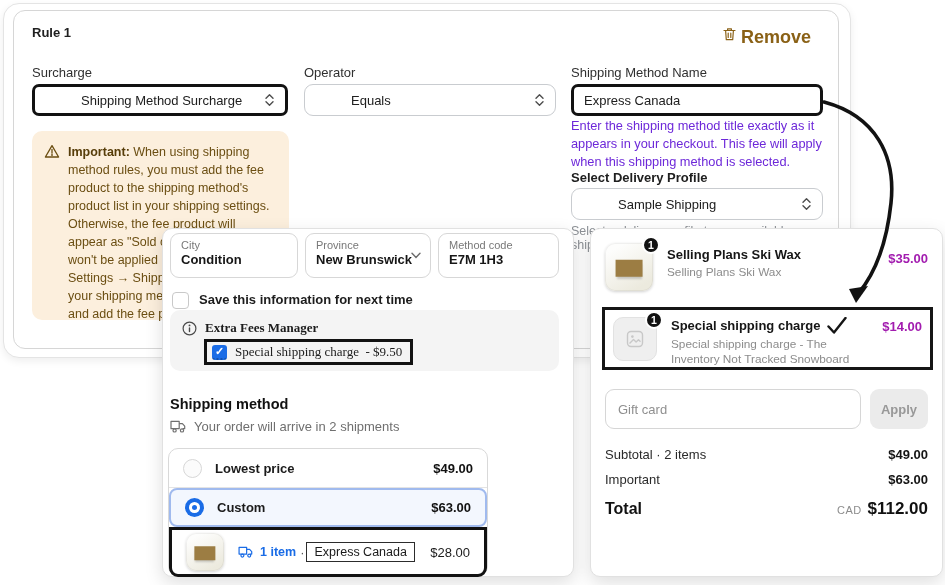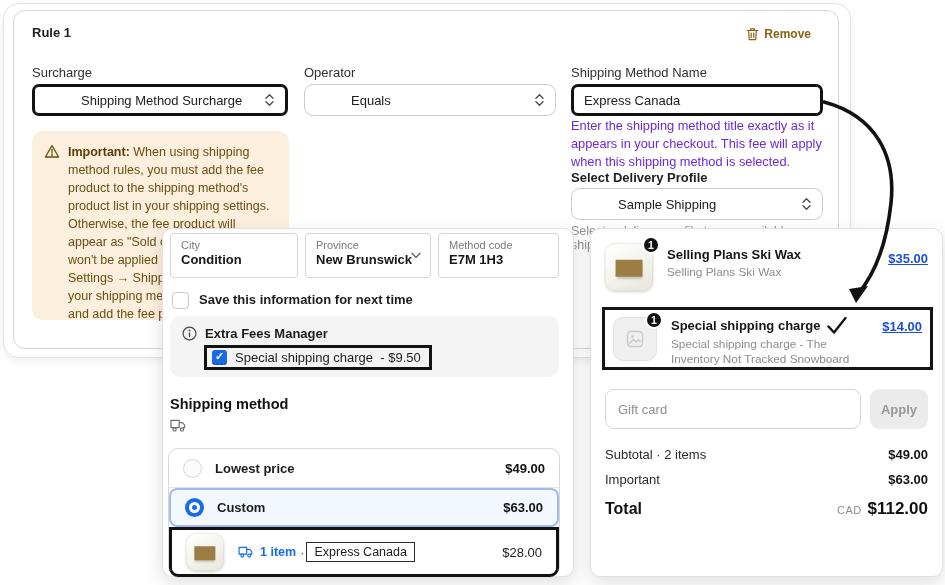--- a/index.html
+++ b/index.html
@@ -8,22 +8,22 @@
   #stage { position:relative; width:945px; height:585px; background:#fff; overflow:hidden; }
 
   
   .outer-card { position:absolute; left:3px; top:3px; width:848px; height:355px;
     background:#fff; border:1px solid #e4e4e4; border-radius:16px;
     box-shadow:0 3px 8px rgba(0,0,0,.07); }
   .rule-card { position:absolute; left:13px; top:10px; width:826px; height:339px;
     background:#fff; border:1px solid #d6d6d6; border-radius:12px; }
 
   .rule-title { position:absolute; left:18px; top:14px; font-size:13px; font-weight:700; color:#202020; }
-  .remove-btn { position:absolute; right:27px; top:16px; display:flex; align-items:center; gap:5px;
-    color:#8a6116; font-size:12px; font-weight:600; cursor:pointer; }
+  .remove-btn { position:absolute; right:27px; top:16px; display:flex; align-items:flex-start; gap:5px;
+    color:#8a6116; font-size:18px; font-weight:600; cursor:pointer; }
 
   .field-label { position:absolute; font-size:13px; color:#303030; }
   .select-box, .text-input { position:absolute; height:32px; background:#fff;
     border:1px solid #c9ccd0; border-radius:9px; display:flex; align-items:center;
     padding:0 10px; font-size:13px; color:#202020; }
   .hl { border:3px solid #121212 !important; border-radius:7px !important; }
   .select-box .sel-text { flex:1;margin-left:36px; }
   .select-box svg { flex:none; }
 
   .warning-box { position:absolute; left:18px; top:120px; width:257px; height:189px;
@@ -37,46 +37,46 @@
     font-size:12.8px; line-height:18px; color:#6d28d9; }
   .dp-label { position:absolute; left:557px; top:159px; font-size:13px; font-weight:700; color:#202020; }
   .dp-helper { position:absolute; left:557px; top:213px; width:256px; font-size:12.5px; color:#8d9196; }
 
   
   .panel { position:absolute; background:#fff; border:1px solid #e1e1e1; border-radius:10px;
     box-shadow:0 6px 18px rgba(0,0,0,.13); }
 
   
   #checkout-panel { left:162px; top:228px; width:412px; height:349px; }
-  .addr-field { position:absolute; top:4px; height:45px; border:1px solid #d7d7d7; border-radius:4px;
+  .addr-field { position:absolute; top:4px; height:45px; border:1px solid #d7d7d7; border-radius:9px;
     background:#fff; padding:5px 10px 0 10px; }
   .addr-field .flabel { font-size:11px; color:#787878; line-height:13px; }
   .addr-field .fvalue { font-size:13px; font-weight:600; color:#161616; line-height:16px; white-space:nowrap; }
   .addr-field .chev { position:absolute; right:9px; top:18px; }
 
   .save-row { position:absolute; left:9px; top:63px; display:flex; gap:10px; }
   .cbx { width:17px; height:17px; border:1px solid #c9c9c9; border-radius:4px; background:#fff; }
   .save-row .slabel { font-size:13px; font-weight:600; color:#1d1d1d; }
 
-  .fees-box { position:absolute; left:7px; top:87px; width:389px; height:61px;
-    background:#f4f4f4; border-radius:10px; }
+  .fees-box { position:absolute; left:7px; top:81px; width:389px; height:61px;
+    background:#f4f4f4; border-radius:10px;font-family:Liberation Serif, serif; }
   .fees-head { position:absolute; left:12px; top:10px; display:flex; align-items:center; gap:8px; }
   .fees-head .ftitle { font-size:13px; font-weight:700; color:#1c1c1c; }
   .fee-option { position:absolute; left:34px; top:29px; display:flex; align-items:center; gap:8px;
     border:3px solid #121212; background:#f4f4f4; padding:2px 8px 2px 5px; }
   .cbx-checked { width:15px; height:15px; border-radius:3px; background:var(--blue); color:#fff;
     font-size:11px; font-weight:700; display:flex; align-items:center; justify-content:center;
     border-bottom:2px dotted rgba(0,0,0,.25); }
   .fee-option .folabel { font-size:13px; color:#1c1c1c; }
 
   .ship-head { position:absolute; left:7px; top:167px; font-size:14.5px; font-weight:700; color:#111; }
   .ship-note { position:absolute; left:7px; top:190px; display:flex; align-items:center; gap:7px;
     font-size:13px; color:#6f6f6f; }
 
-  .ship-list { position:absolute; left:5px; top:219px; width:392px; height:128px;
+  .ship-list { position:absolute; left:5px; top:219px; width:320px; height:128px;
     border:1px solid #d9d9d9; border-radius:10px; background:#fff; }
   .ship-row { position:absolute; left:0; width:100%; display:flex; align-items:center; padding:0 14px; }
   .row-lowest { top:0; height:39px; border-bottom:1px solid #e4e4e4; }
   .row-custom { top:39px; height:39px; background:#f3f7fe; border:2px solid #a0baee; border-radius:8px; }
   .row-ship-detail { top:78px; height:50px; border:3px solid #121212; background:#fff;
     border-bottom-left-radius:9px; border-bottom-right-radius:9px; }
   .radio { width:19px; height:19px; border-radius:50%; border:1.5px solid #d7d7d7; background:#fbfbfb; flex:none; }
   .radio-on { width:19px; height:19px; border-radius:50%; background:var(--blue); position:relative; flex:none; border:none; }
   .radio-on::after { content:""; position:absolute; left:4px; top:4px; width:11px; height:11px;
     border-radius:50%; background:#fff; }
@@ -101,21 +101,21 @@
   .method-chip { border:1.5px solid #2c2c2c; background:#fff; padding:2px 7px; font-size:12.5px;
     color:#1b1b1b; }
   .detail-price { margin-left:auto; font-size:13px; color:#1b1b1b; }
 
   
   #cart-panel { left:590px; top:228px; width:353px; height:349px; }
   .cart-item { position:absolute; left:14px; right:14px; display:flex; }
   .ci-text { margin-left:14px; padding-top:4px; }
   .ci-title { font-size:13px; font-weight:600; color:#161616; display:flex; align-items:center; gap:6px; }
   .ci-sub { font-size:11.8px; color:#8c8c8c; line-height:15px; margin-top:3px; }
-  .ci-price { margin-left:auto; padding-top:8px; font-size:13px; font-weight:600; color:#1d4ed8;text-decoration:underline; }
+  .ci-price { margin-left:auto; padding-top:8px; font-size:13px; font-weight:600; color:#a21caf; }
 
   .cart-hl { position:absolute; left:11px; top:78px; width:331px; height:63px;
     border:3px solid #151515; background:#fff; display:flex; padding:7px 8px; }
 
   .gift-row { position:absolute; left:14px; top:160px; right:14px; display:flex; gap:9px; }
   .gift-input { flex:1; height:40px; border:1px solid #d6d6d6; border-radius:9px; padding:0 12px;
     font-size:13px; color:#1a1a1a; font-family:"Liberation Sans",sans-serif; outline:none; background:#fff; }
   .gift-input::placeholder { color:#8f8f8f; }
   .apply-btn { width:58px; height:40px; border:none; border-radius:9px; background:#ebebeb;
     color:#989898; font-size:13px; font-weight:600; font-family:"Liberation Sans",sans-serif; }
@@ -238,20 +238,21 @@
     </div>
 
     <div class="ship-head">Shipping method</div>
     <div class="ship-note">
       <svg class="inline-ic" width="17" height="13" viewBox="0 0 17 13">
         <path d="M1 1.4h8.2v7.3H1z" fill="none" stroke="#6f6f6f" stroke-width="1.2" stroke-linejoin="round"></path>
         <path d="M9.2 3.6h3.2l2.3 2.5v2.6h-2" fill="none" stroke="#6f6f6f" stroke-width="1.2" stroke-linejoin="round"></path>
         <circle cx="4.6" cy="10.4" r="1.6" fill="none" stroke="#6f6f6f" stroke-width="1.2"></circle>
         <circle cx="12" cy="10.4" r="1.6" fill="none" stroke="#6f6f6f" stroke-width="1.2"></circle>
       </svg>
+      <span>Your order will arrive in 2 shipments</span>
     </div>
 
     <div class="ship-list">
       <div class="ship-row row-lowest">
         <span class="radio"></span>
         <span class="opt-label">Lowest price</span>
         <span class="opt-price">$49.00</span>
       </div>
       <div class="ship-row row-custom">
         <span class="radio-on"></span>

